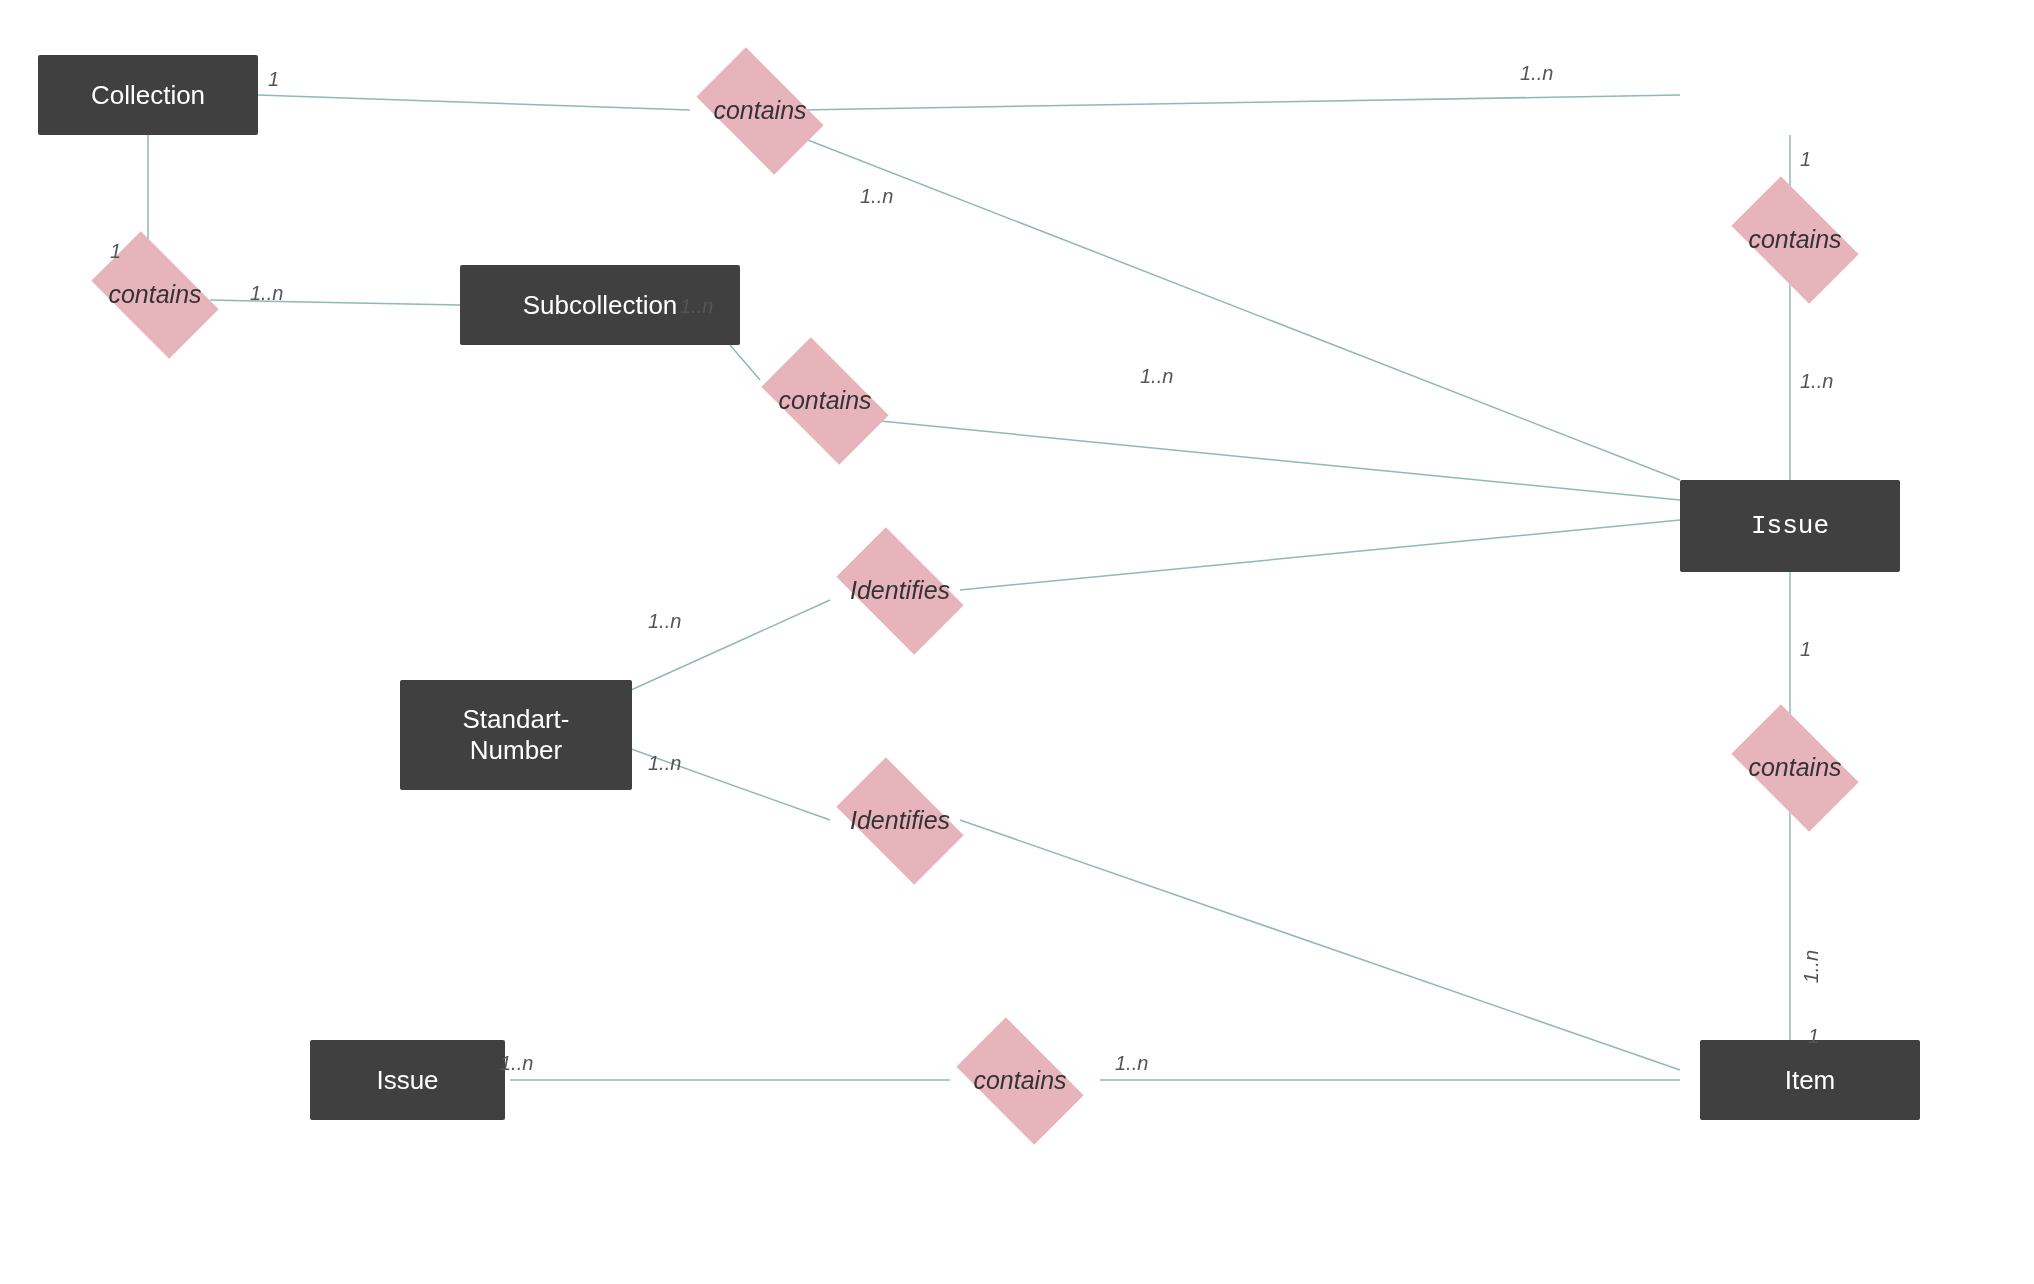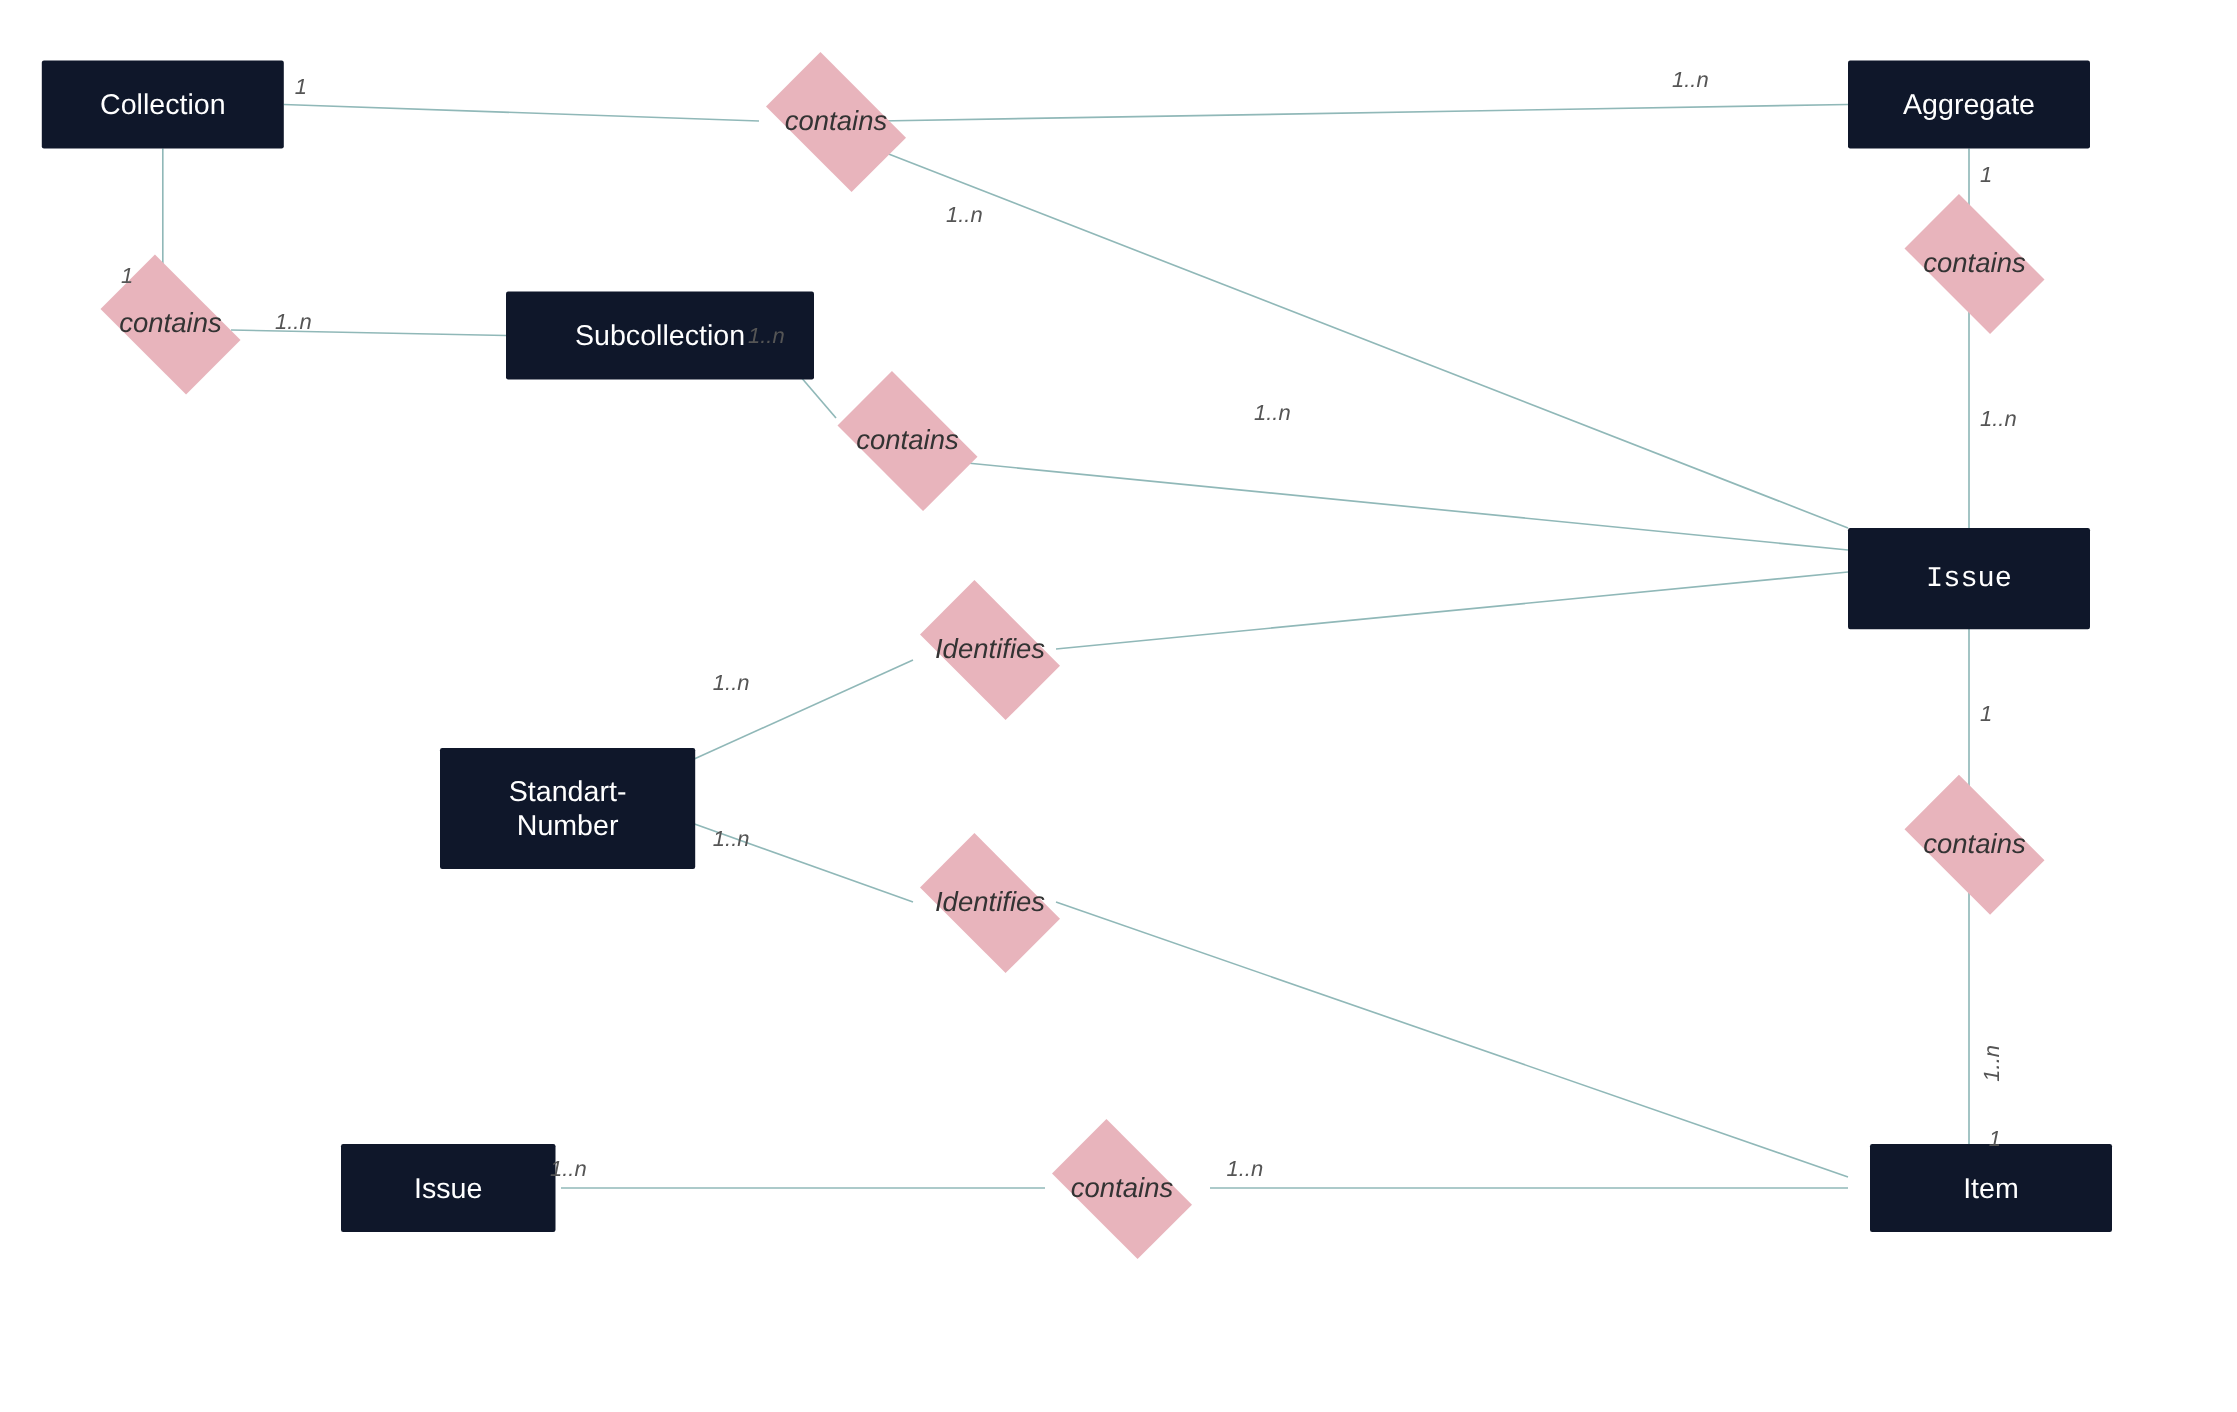--- a/index.html
+++ b/index.html
@@ -22,21 +22,21 @@
       position: absolute;
       top: 0;
       left: 0;
       width: 2034px;
       height: 1284px;
       pointer-events: none;
     }
 
     .entity {
       position: absolute;
-      background: #0f172a;
+      background: #404040;
       color: #ffffff;
       display: flex;
       align-items: center;
       justify-content: center;
       text-align: center;
       font-size: 26px;
       font-weight: 400;
       padding: 10px 20px;
       border-radius: 2px;
     }
@@ -112,23 +112,20 @@
 
     <line x1="510" y1="1080" x2="950" y2="1080" stroke="#90b8b8" stroke-width="1.5"></line>
 
     <line x1="1100" y1="1080" x2="1680" y2="1080" stroke="#90b8b8" stroke-width="1.5"></line>
   </svg>
 
   <div class="entity" style="left:38px; top:55px; width:220px; height:80px;">
     <span>Collection</span>
   </div>
 
-  <div class="entity" style="left:1680px; top:55px; width:220px; height:80px;">
-    <span>Aggregate</span>
-  </div>
 
   <div class="entity" style="left:460px; top:265px; width:280px; height:80px;">
     <span>Subcollection</span>
   </div>
 
   <div class="entity" style="left:1680px; top:480px; width:220px; height:92px;font-family:Liberation Mono, monospace;">
     <span>Issue</span>
   </div>
 
   <div class="entity" style="left:400px; top:680px; width:232px; height:110px;">

